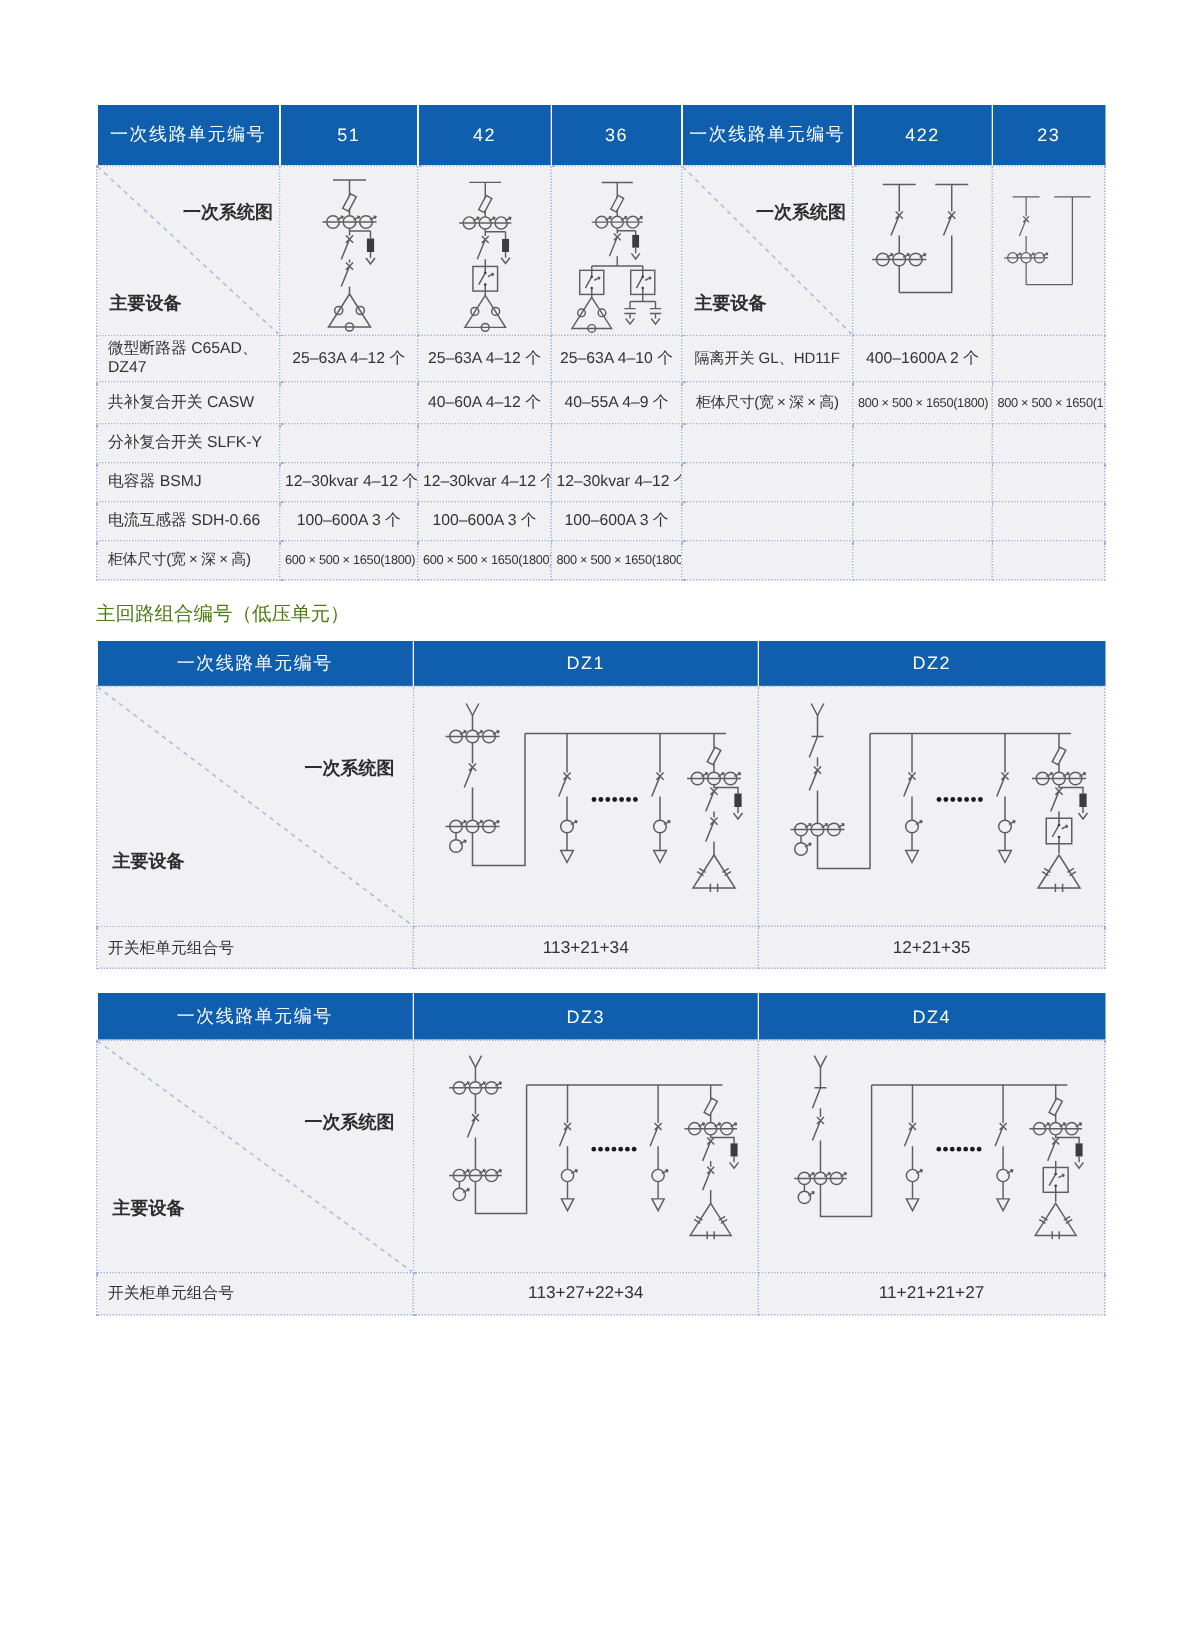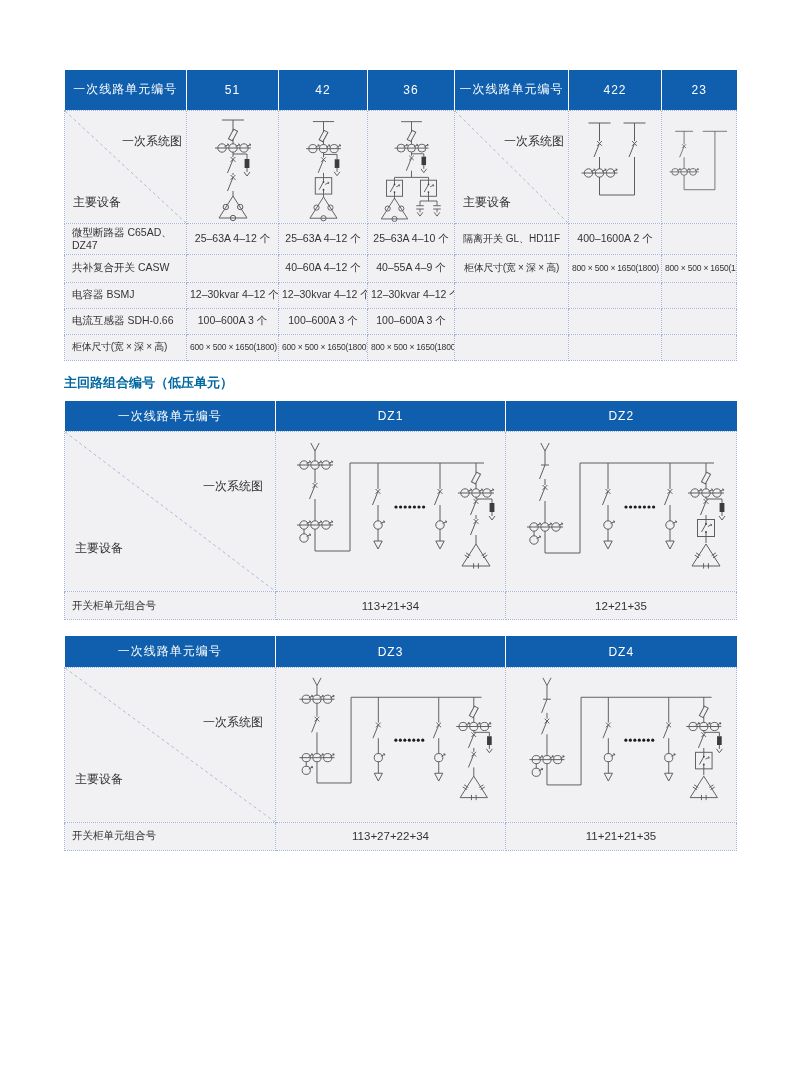--- a/index.html
+++ b/index.html
@@ -15,26 +15,26 @@
   .t23 th{height:31px}
   td.lbl{text-align:left;padding-left:7px}
   td.wrap2{white-space:normal;line-height:1.25}
   td.lblc{text-align:center;font-size:10px}
   td.tight{font-size:10px;letter-spacing:-.3px}
   td.dim{font-size:8.5px;letter-spacing:-.2px}
   td.combo{font-size:11.5px}
   .diagcell{position:relative}
   .dline{position:absolute;left:0;top:0;width:100%;height:100%}
   .dline line{stroke:#a9b9de;stroke-width:1;stroke-dasharray:3,3;vector-effect:non-scaling-stroke}
-  .diagcell span{position:absolute;font-weight:normal;font-size:12px;color:#2e2e2e}
+  .diagcell span{position:absolute;font-weight:bold;font-size:12px;color:#2e2e2e}
   .t1 .lt{top:22px;right:4px}
   .t1 .lb{bottom:12px;left:8px}
   .t23 .lt{top:46px;right:12px}
   .t23 .lb{bottom:34px;left:10px}
-  .sect{margin:13px 0 9px 0;font-size:13px;font-weight:bold;color:#0369a1}
+  .sect{margin:13px 0 9px 0;font-size:13px;font-weight:normal;color:#4d7c0f}
   .t2{margin-bottom:16px}
   td.dg{padding:0;vertical-align:middle}
   svg.cd{display:block;margin:0 auto}
   .hiddefs{position:absolute;width:0;height:0;overflow:hidden}
 </style>
 </head>
 <body>
 
 <svg class="hiddefs" aria-hidden="true">
   <defs>
@@ -301,20 +301,29 @@
       <tr style="height:28px">
         <td class="lbl">共补复合开关 CASW</td>
         <td></td>
         <td>40–60A 4–12 个</td>
         <td>40–55A 4–9 个</td>
         <td class="lblc tight">柜体尺寸(宽 × 深 × 高)</td>
         <td class="dim">800 × 500 × 1650(1800)</td>
         <td class="dim">800 × 500 × 1650(1800)</td>
       </tr>
       <tr style="height:26px">
+        <td class="lbl">分补复合开关 SLFK-Y</td>
+        <td></td>
+        <td></td>
+        <td></td>
+        <td class="lblc"></td>
+        <td></td>
+        <td></td>
+      </tr>
+      <tr style="height:26px">
         <td class="lbl">电容器 BSMJ</td>
         <td>12–30kvar 4–12 个</td>
         <td>12–30kvar 4–12 个</td>
         <td>12–30kvar 4–12 个</td>
         <td class="lblc"></td>
         <td></td>
         <td></td>
       </tr>
       <tr style="height:26px">
         <td class="lbl">电流互感器 SDH-0.66</td>
@@ -409,18 +418,18 @@
           </td>
         <td class="dg">
             <svg class="cd" width="226" height="150" viewBox="0 0 226 154" fill="none" stroke="#5e5e5e" stroke-width="1">
               <use href="#dzB"></use>
             </svg>
           </td>
       </tr>
       <tr style="height:28px">
         <td class="lbl">开关柜单元组合号</td>
         <td class="combo">113+27+22+34</td>
-        <td class="combo">11+21+21+35</td>
+        <td class="combo">11+21+21+27</td>
       </tr>
     </tbody>
   </table>
 
 </div>
 
 </body></html>

